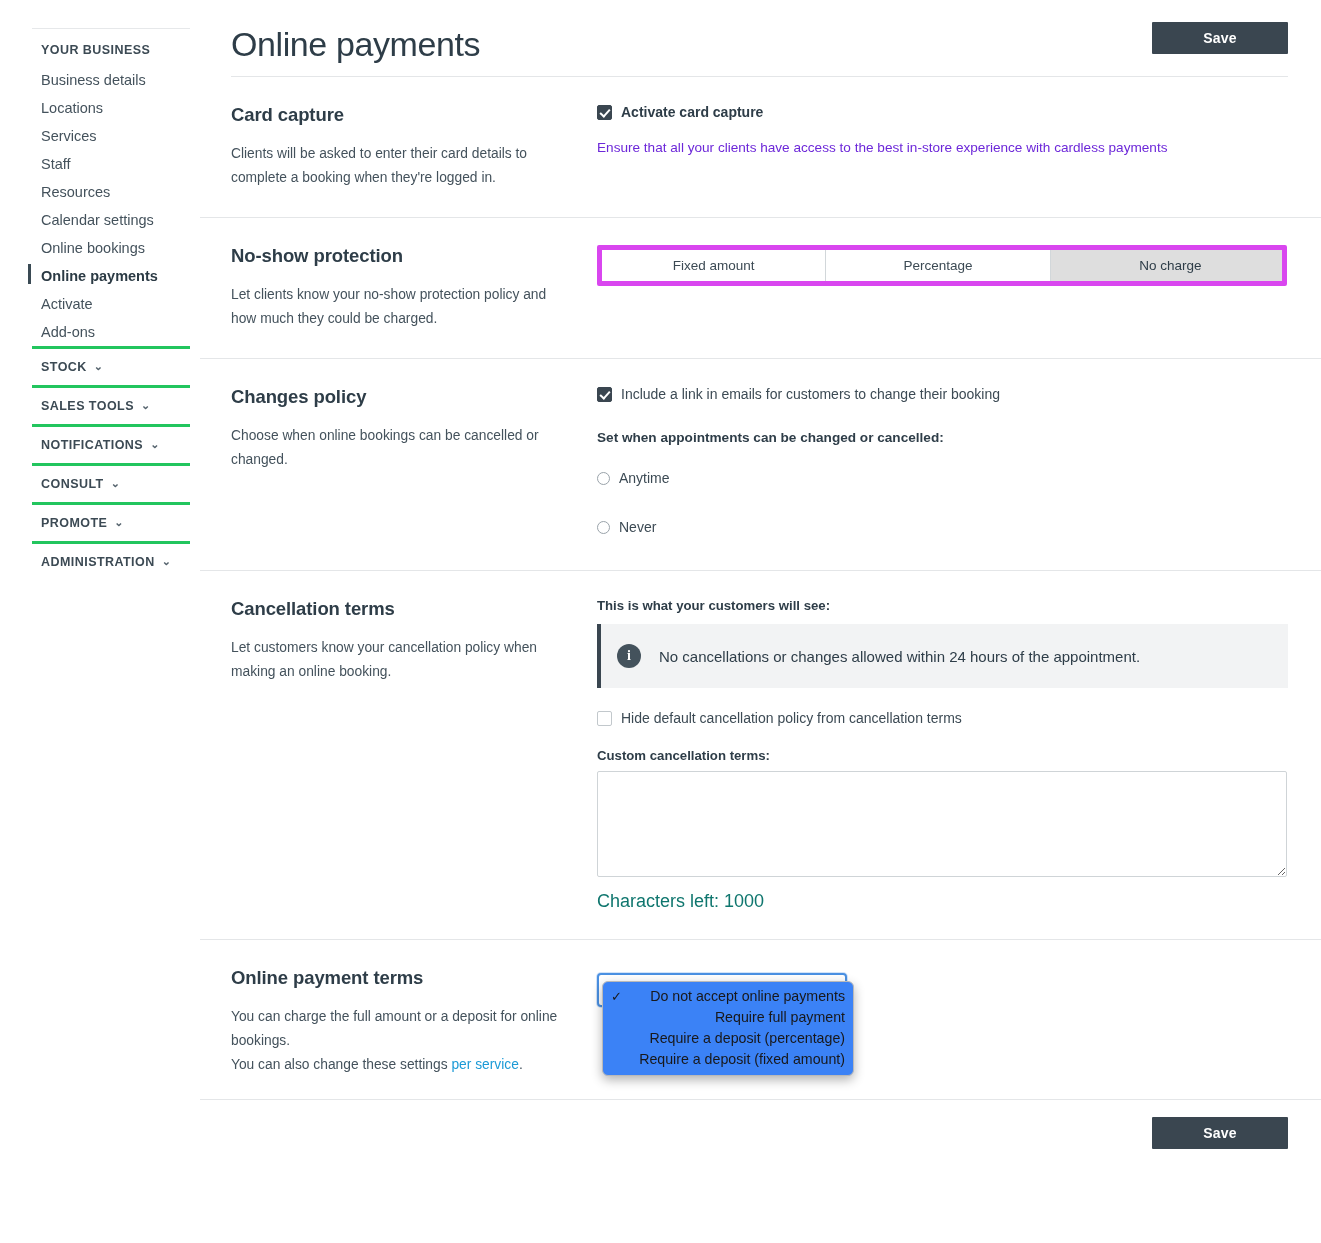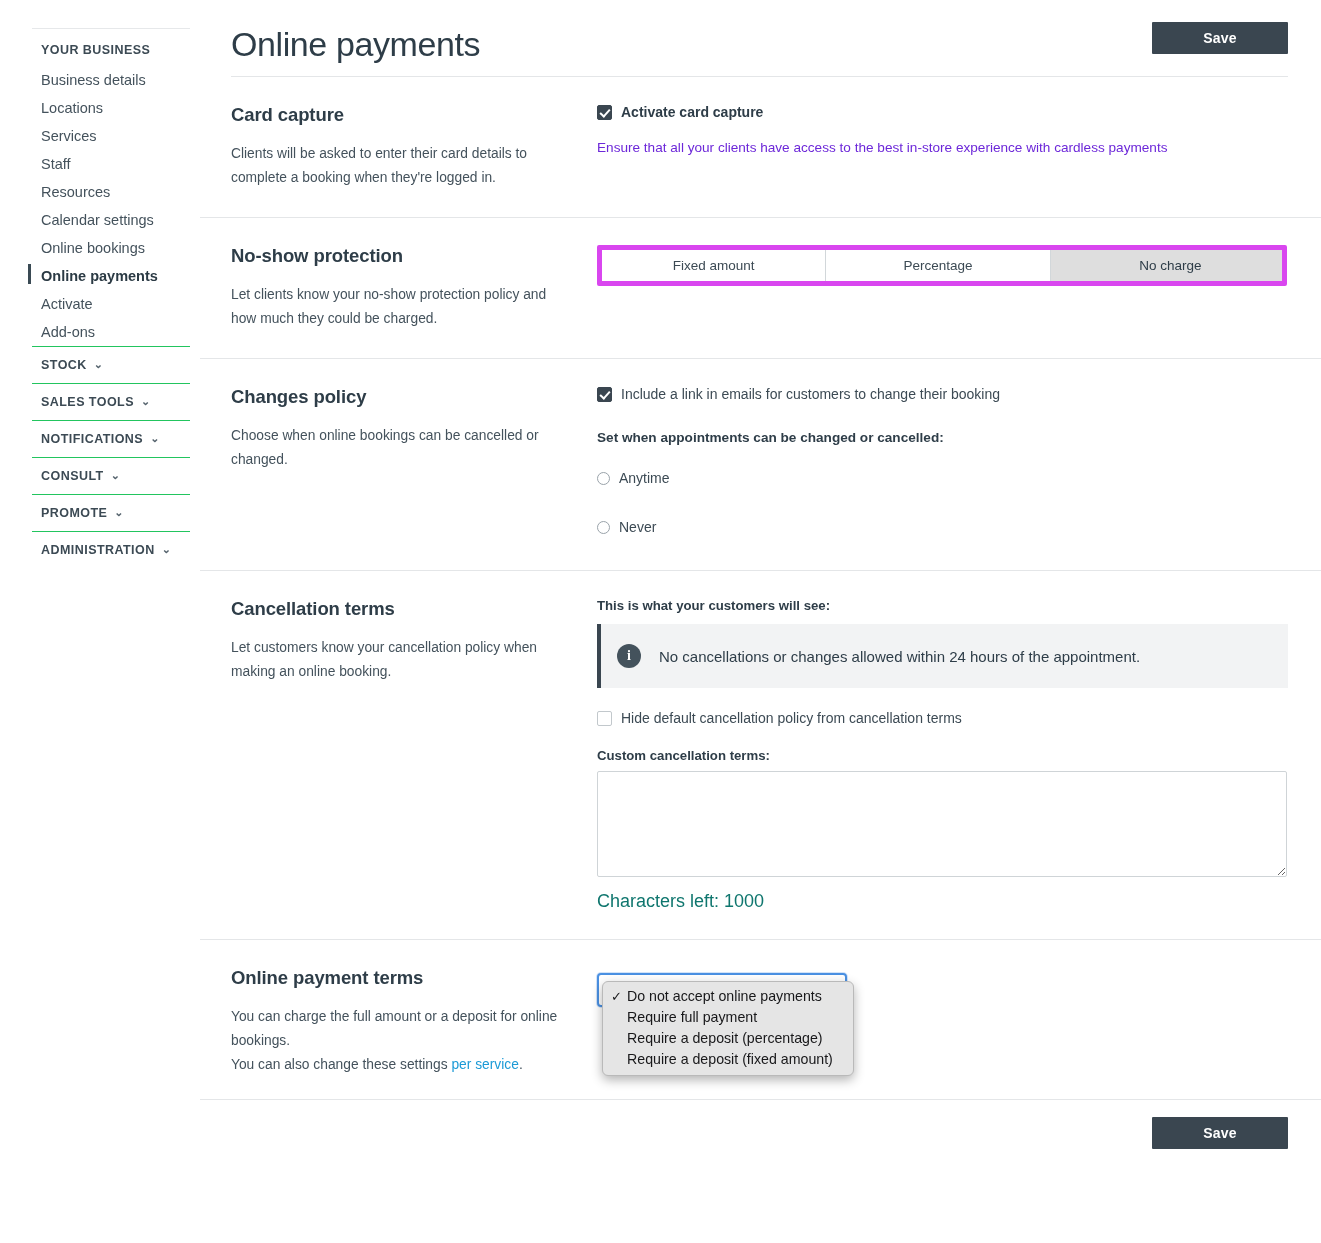--- a/index.html
+++ b/index.html
@@ -55,21 +55,21 @@
     color: #2b3a44;
   }
   .side-item.active::before {
     content: "";
     position: absolute;
     left: -4px; top: 2px;
     width: 3px; height: 20px;
     background: #3a4a54;
   }
   .side-section {
-    border-top: 1px solid #22c55e;
+    border-top: 3px solid #22c55e;
     margin-left: 32px;
     width: 158px;
   }
   .side-section-label {
     font-size: 12.5px;
     font-weight: bold;
     letter-spacing: 0.45px;
     color: #3c4a54;
     padding: 11px 0 11px 9px;
     cursor: pointer;
@@ -307,26 +307,27 @@
     width: 250px; height: 34px;
     border: 2px solid #4a90e2;
     border-radius: 4px;
     background: #fff;
     box-shadow: 0 0 0 1px rgba(74,144,226,0.25);
   }
   .dropdown-pop {
     position: absolute;
     left: 5px; top: 8px;
     width: 252px;
-    background: #e5e5e5;
+    background: #3b82f6;
     border: 1px solid #b9b9b9;
     border-radius: 6px;
     box-shadow: 0 4px 11px rgba(0,0,0,0.30);
     padding: 4px 0 5px 0;
     z-index: 40;
+    text-align: right;
   }
   .dd-item {
     font-family: "Liberation Sans", sans-serif;
     font-size: 14.2px;
     color: #18181a;
     padding: 1px 8px 1px 24px;
     line-height: 19px;
     position: relative;
     cursor: default;
     white-space: nowrap;

